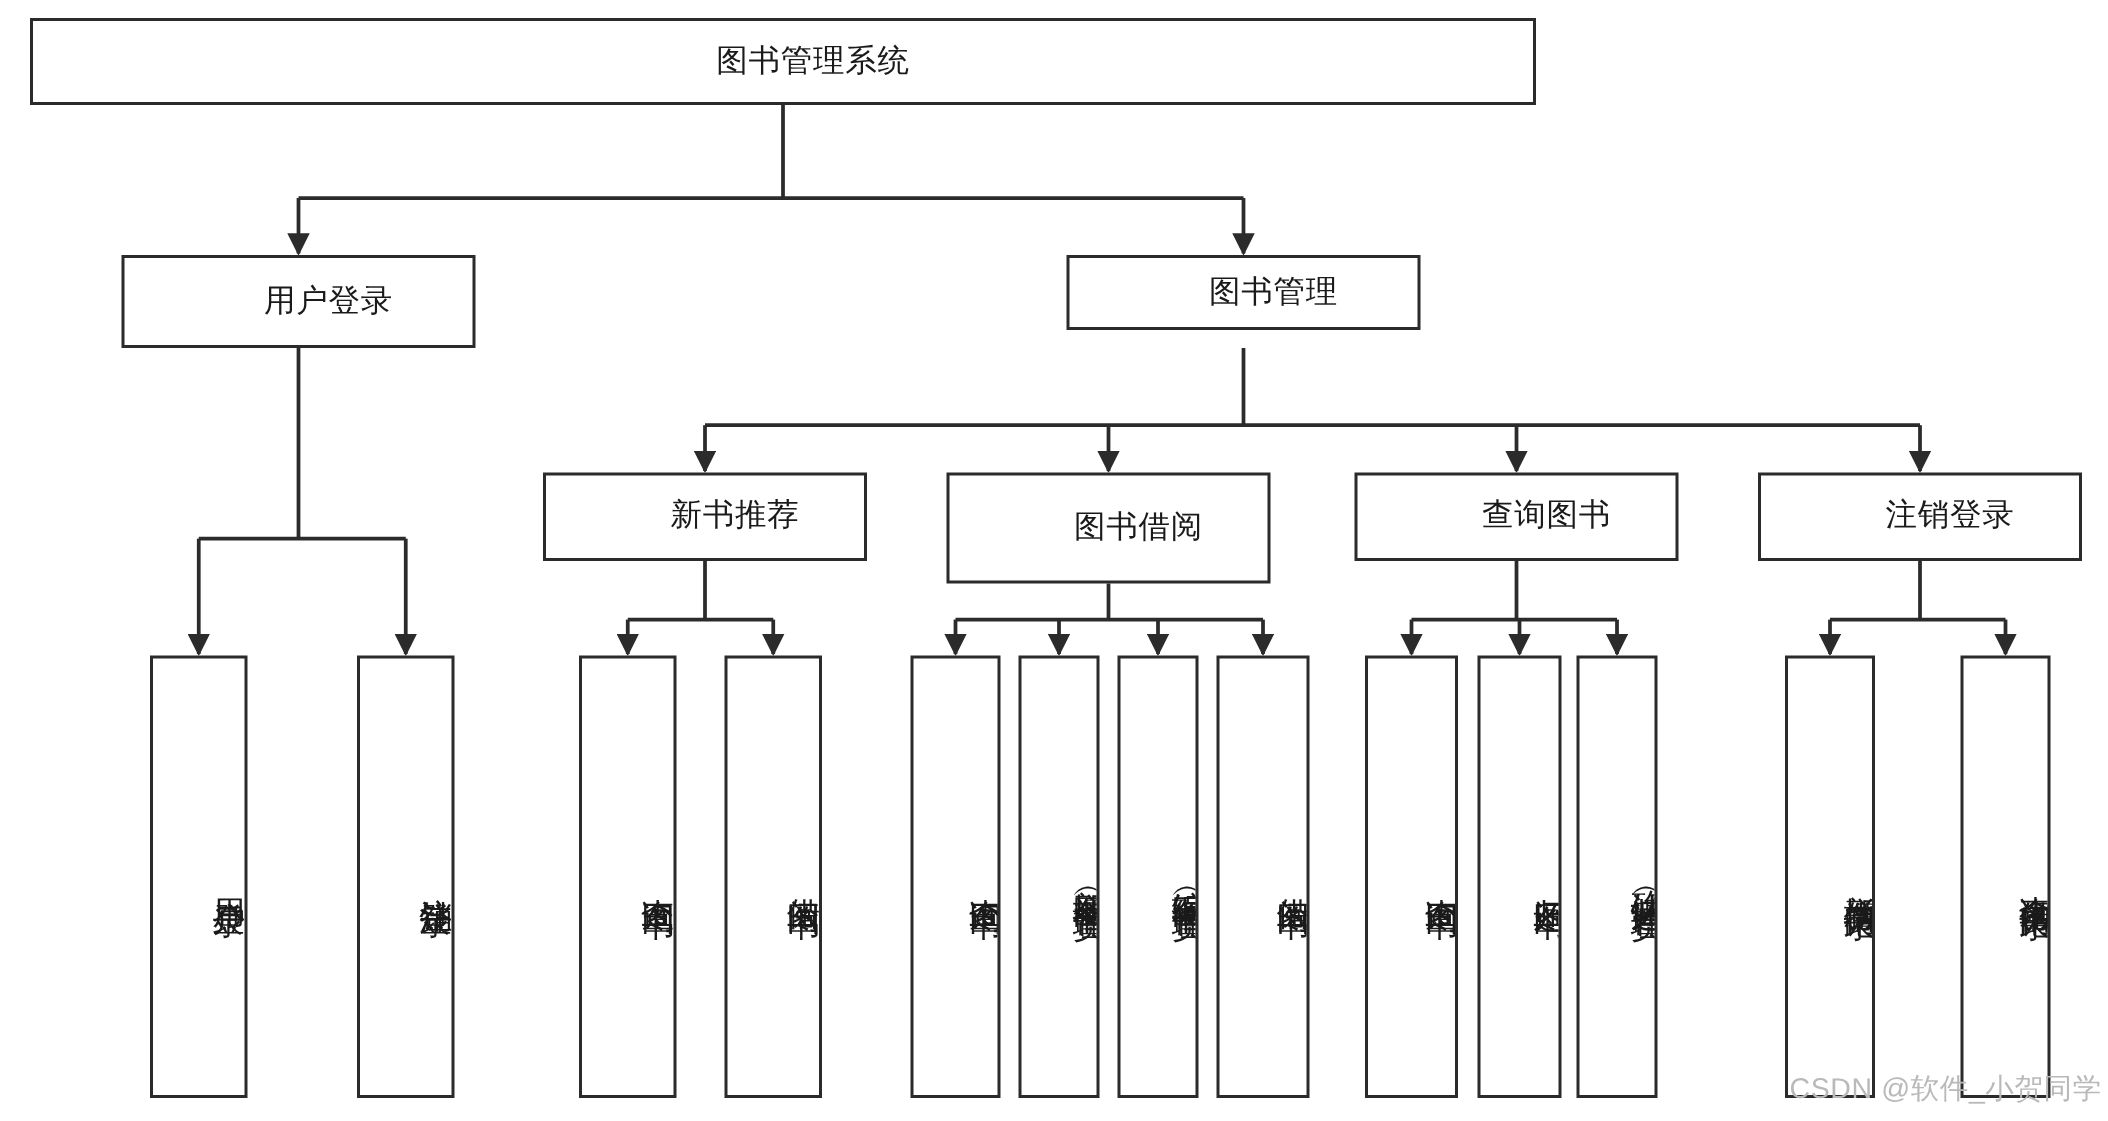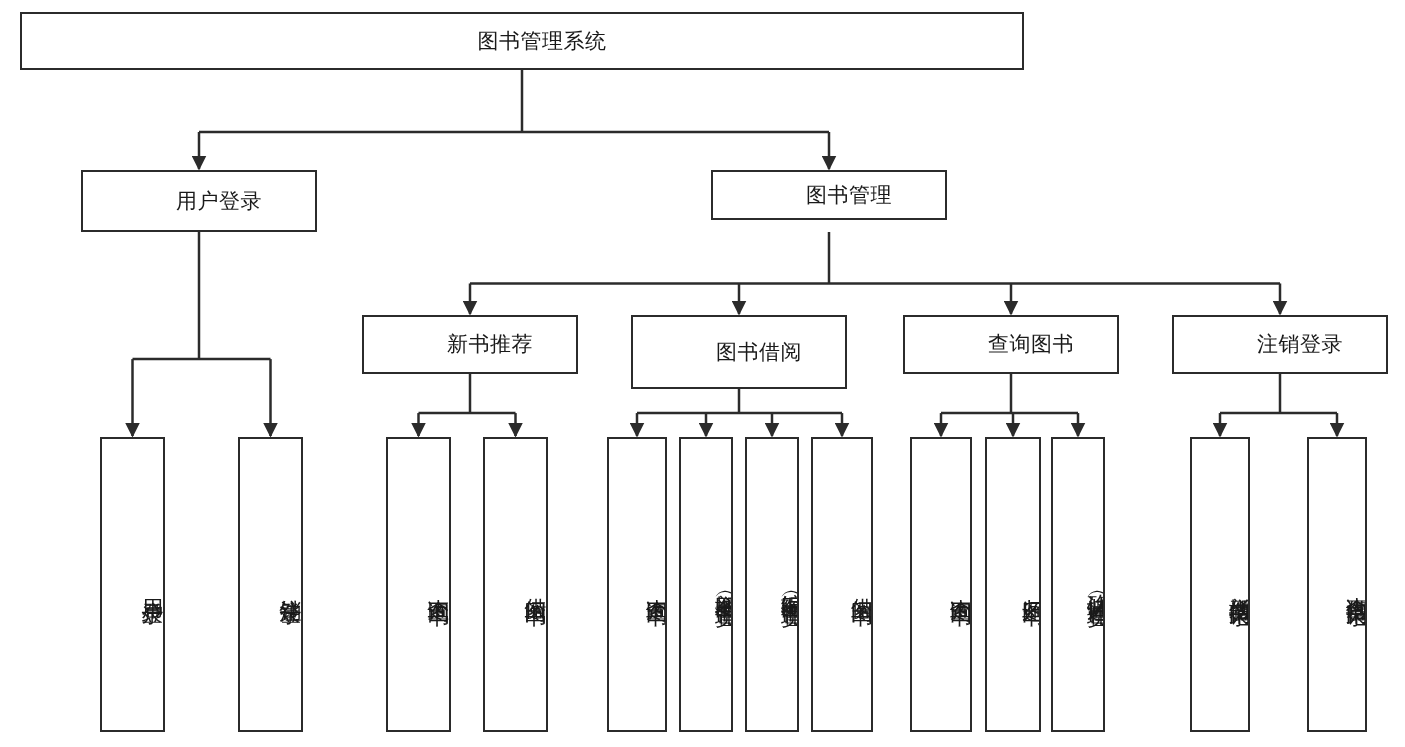--- a/index.html
+++ b/index.html
@@ -169,13 +169,14 @@
         <span class="label">确认归还（管理员）</span>
       </div>
       <div class="node vertical" style="left: 1190px; top: 437px; width: 60px; height: 295px;">
         <span class="label">新增借阅记录</span>
       </div>
       <div class="node vertical" style="left: 1307px; top: 437px; width: 60px; height: 295px;">
         <span class="label">查询借阅记录</span>
       </div>
     </div>
 
+  <div class="watermark" style="left: 1193px; top: 713px; color: rgb(185, 185, 185);">CSDN @软件_小贺同学</div>
 </div>
 
 </body></html>

